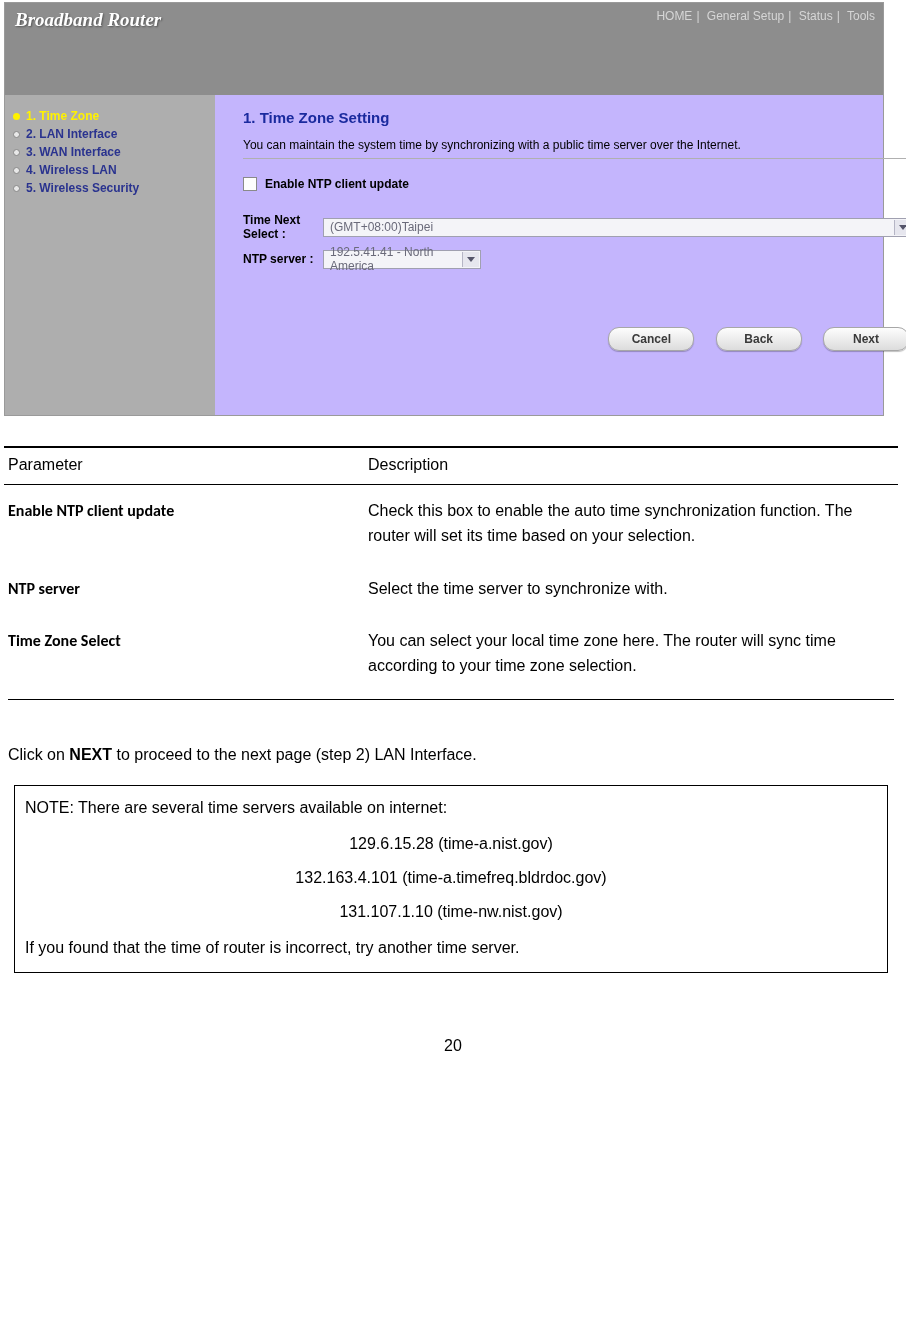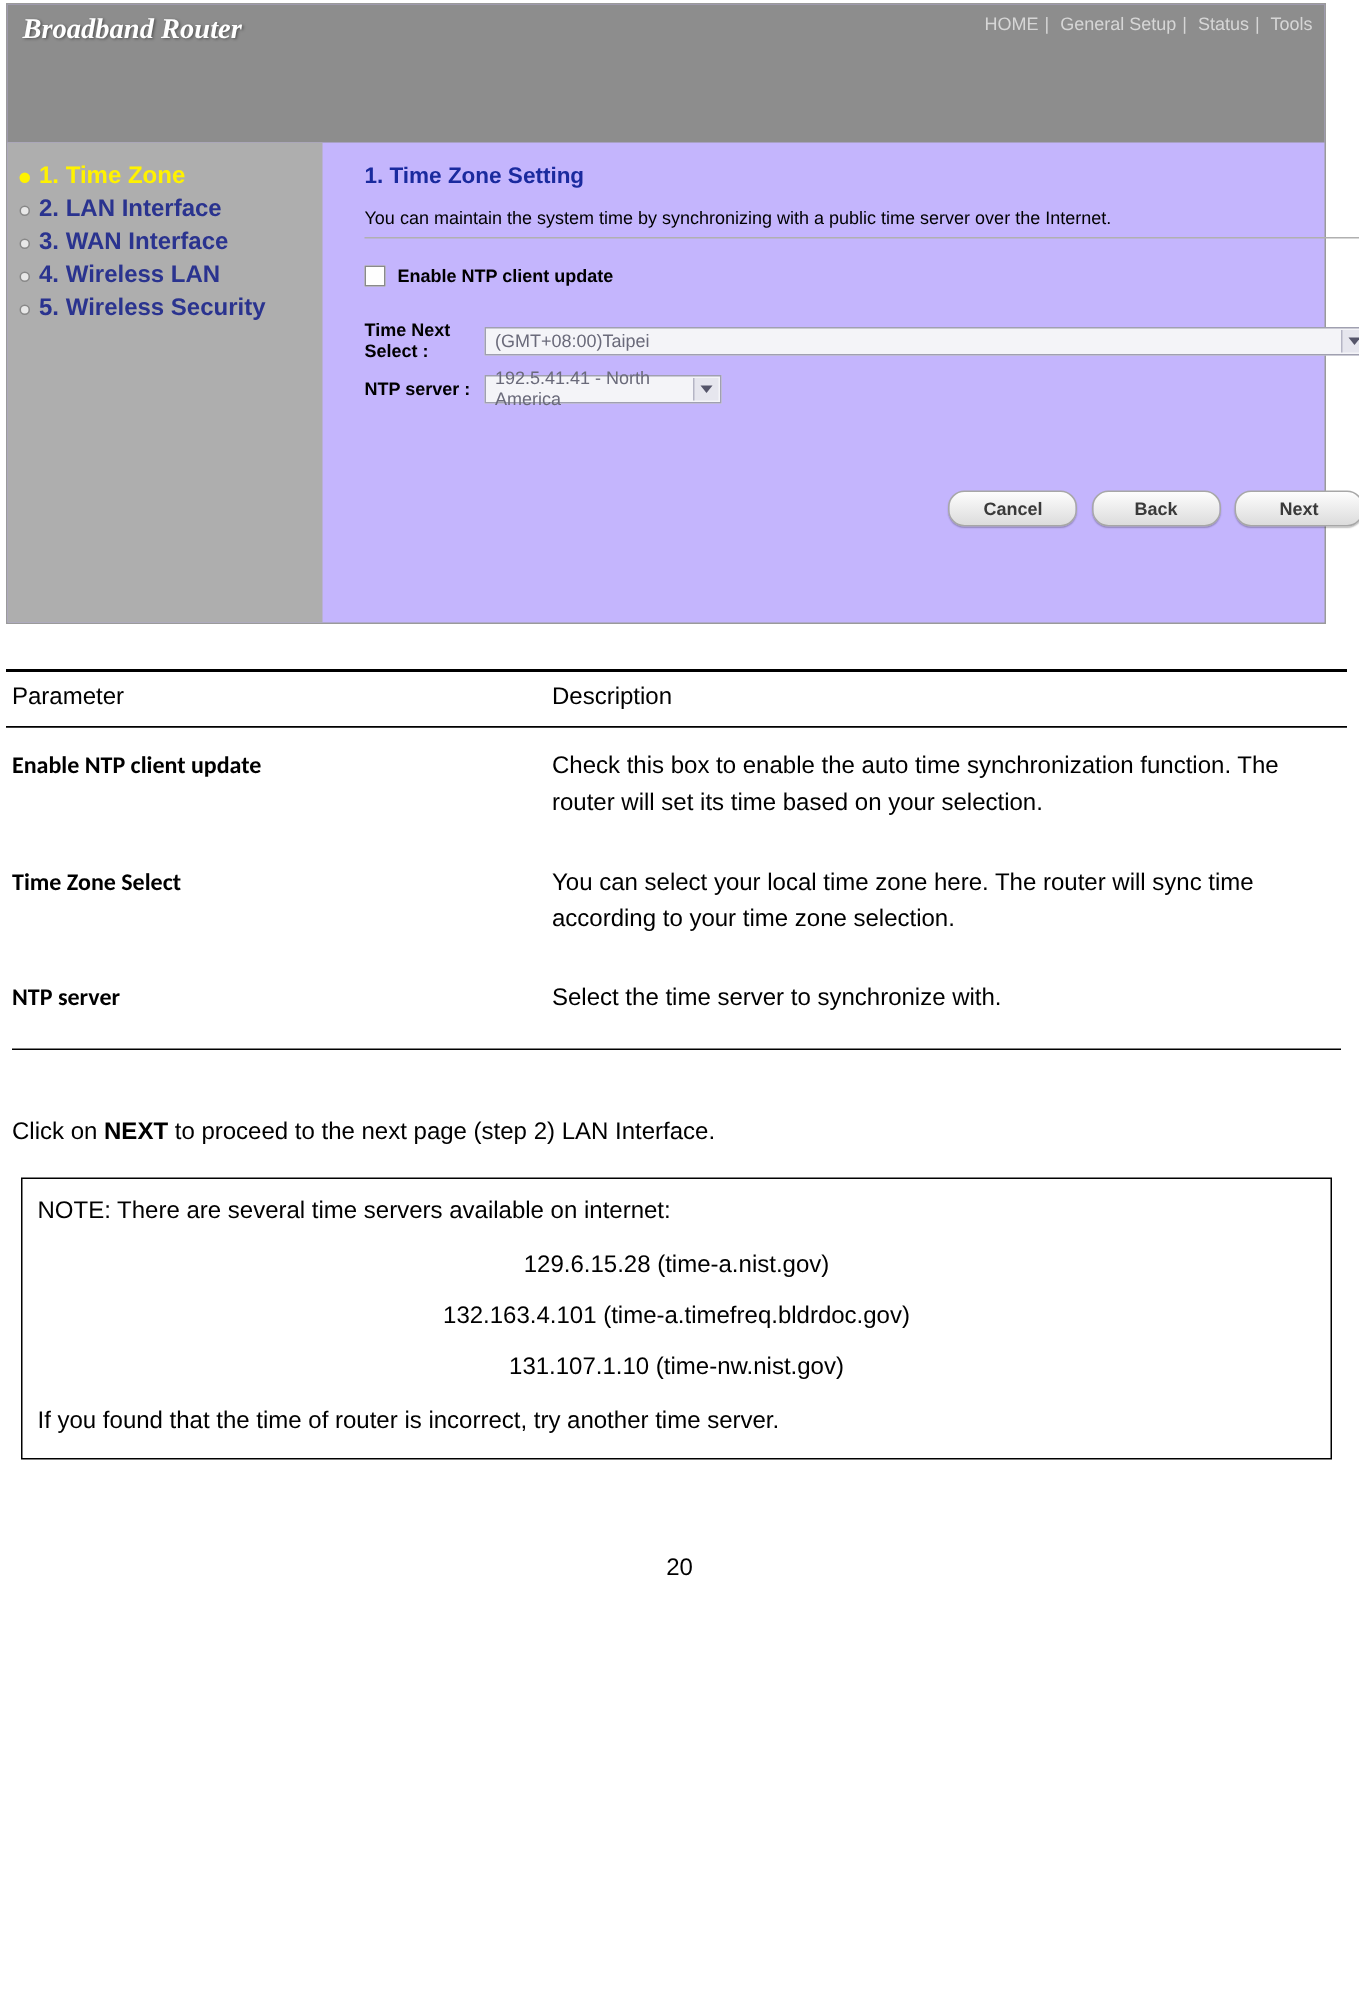--- a/index.html
+++ b/index.html
@@ -42,21 +42,21 @@
   .router-nav span { color: #d6d6d6; padding: 0 4px; }
 
   .router-body { display: flex; }
 
   .sidebar {
     width: 210px;
     min-width: 210px;
     background: #aeaeae;
     padding: 14px 8px 10px 8px;
     min-height: 320px;
-    font-size: 16px;
+    font-size: 12px;
     font-weight: bold;
     color: #2a338f;
   }
   .sidebar ul { list-style: none; margin: 0; padding: 0; }
   .sidebar li { display: flex; align-items: center; margin-bottom: 4px; }
   .bullet {
     display: inline-block;
     width: 7px; height: 7px;
     border-radius: 50%;
     margin-right: 6px;
@@ -113,21 +113,21 @@
   .btn {
     display:inline-block;
     min-width: 86px;
     text-align:center;
     font-size:12px; font-weight:bold;
     color:#3a3a3a;
     padding:4px 16px;
     border:1px solid #a7a7a7;
     border-radius:11px;
     background: linear-gradient(#fdfdfd,#dcdcdc);
-    margin-left:6px;
+    margin-left:18px;
     box-shadow: 0 1px 1px rgba(0,0,0,.25);
   }
 
   
   .doc { padding: 0 8px 0 4px; border-radius: 13px; }
   .param-table {
     width: 100%;
     margin-top: 30px;
     border-collapse: collapse;
     font-size: 16px;
@@ -252,26 +252,26 @@
         <th>Parameter</th>
         <th>Description</th>
       </tr>
     </thead>
     <tbody>
       <tr>
         <td class="pname">Enable NTP client update</td>
         <td>Check this box to enable the auto time synchronization function. The router will set its time based on your selection.</td>
       </tr>
       <tr>
+        <td class="pname">NTP server</td>
+        <td>Select the time server to synchronize with.</td>
+      </tr>
+      <tr>
         <td class="pname">Time Zone Select</td>
         <td>You can select your local time zone here. The router will sync time according to your time zone selection.</td>
-      </tr>
-      <tr>
-        <td class="pname">NTP server</td>
-        <td>Select the time server to synchronize with.</td>
       </tr>
     </tbody>
   </table>
   <div class="table-bottom-rule"></div>
 
   <div class="instr">
     <span>Click on </span><b>NEXT</b><span> to proceed to the next page (step 2) LAN Interface.</span>
   </div>
 
   <div class="note-box">

